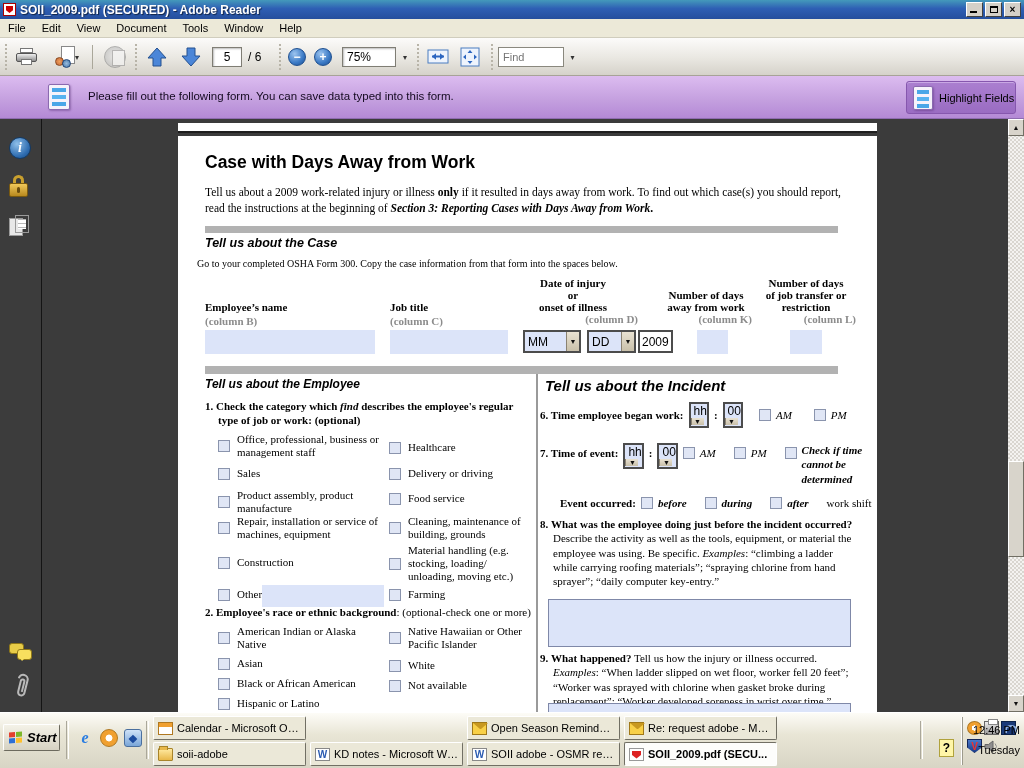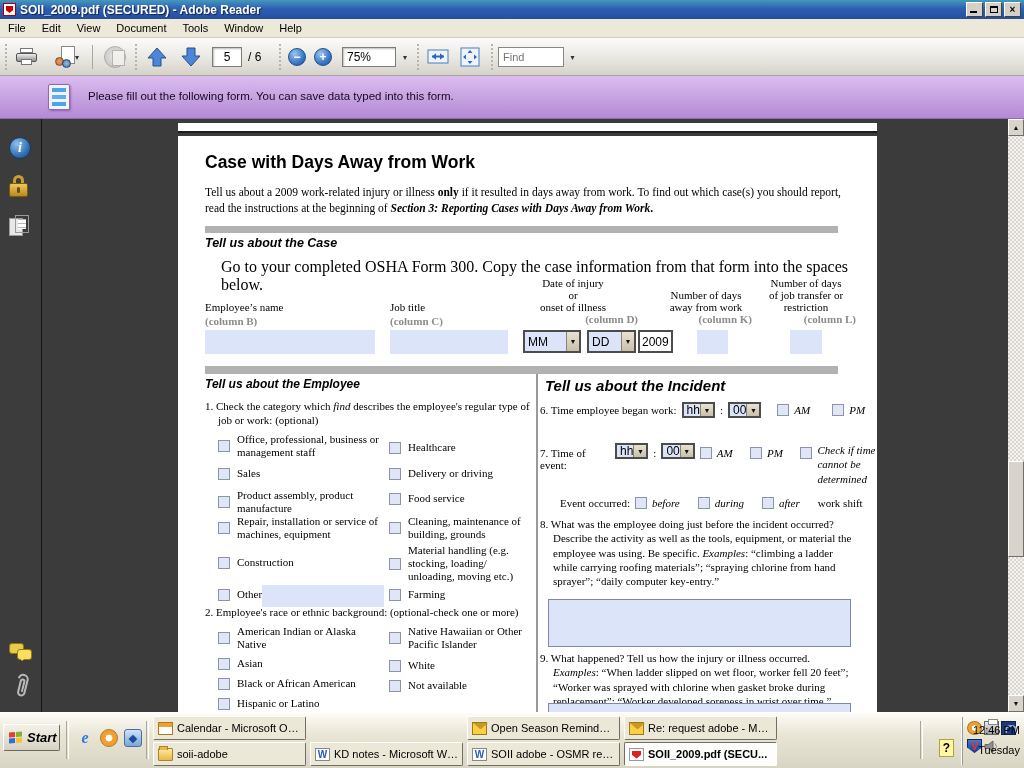--- a/index.html
+++ b/index.html
@@ -82,29 +82,29 @@
 
   
   .prevpage { position:absolute; left:178px; top:4px; width:699px; height:8px; background:#fff; box-shadow:0 2px 0 #1e1e1e; }
   .page { position:absolute; left:178px; top:17px; width:699px; height:576px; background:#fff; overflow:hidden;
     font-family:"Liberation Serif",serif; color:#000; font-size:11px; }
   .page .abs { position:absolute; }
   .doc-title { font-family:"Liberation Sans",sans-serif; font-weight:bold; font-size:17.5px; }
   .sec-h { font-family:"Liberation Sans",sans-serif; font-weight:bold; font-style:italic; }
   .graybar { background:#b2b2b2; height:7px; }
   .colgray { color:#8c8c8c; font-weight:bold;text-align:right; }
-  .bl { font-weight:normal; }
+  .bl { font-weight:bold; }
   .hang { text-indent:-13px; padding-left:13px; }
   .field { background:#dce4f9; }
   .cb { width:12px; height:12px; background:#e0e6f5; border:1px solid #8a94ad; flex:none; display:inline-block; }
   .cbrow { position:absolute; display:flex; gap:7px; align-items:center; line-height:1.2; }
   .combo { display:inline-flex; border:2px solid #4c4c4c; height:23px; background:#dce4f9; font-family:"Liberation Sans",sans-serif; font-size:12px; }
   .combo .val { display:flex; align-items:center; padding-left:3px; }
   .combo .btn { width:13px; background:linear-gradient(#e9e2d2,#c9c0aa); border-left:1px solid #8a8272; display:flex; align-items:center; justify-content:center; font-size:7px; color:#111; }
-  .combo.small { height:16px; }
+  .combo.small { height:26px;flex-direction:column; }
   .yearbox { border:2px solid #4c4c4c; background:#fff; height:23px; display:inline-flex; align-items:center; padding:0 2px; font-family:"Liberation Sans",sans-serif; font-size:12px; }
   .ta { background:#dce4f9; border:1px solid #7f88a8; }
   .flexrow { display:flex; align-items:center; }
   .it { font-style:italic; }
 
   
   .vscroll { position:absolute; right:0; top:0; width:16px; height:593px;
     background-color:#f4f3f1; background-image:linear-gradient(45deg,#d9d6d0 25%,transparent 25%,transparent 75%,#d9d6d0 75%),linear-gradient(45deg,#d9d6d0 25%,transparent 25%,transparent 75%,#d9d6d0 75%); background-size:4px 4px; background-position:0 0,2px 2px; }
   .sbtn { position:absolute; left:0; width:16px; height:17px; background:#d8d4cb; border:1px solid; border-color:#fff #716f64 #716f64 #fff; font-size:7px; text-align:center; line-height:15px; color:#111; }
   .sthumb { position:absolute; left:0; top:342px; width:16px; height:96px; background:#d8d4cb; border:1px solid; border-color:#fff #716f64 #716f64 #fff; }
@@ -232,20 +232,28 @@
       </div>
   </div>
 
   <div class="msgbar">
     <span class="form-icon" style="left:48px;top:8px">
         <i></i>
         <i></i>
         <i></i>
       </span>
     <span class="msgtext">Please fill out the following form. You can save data typed into this form.</span>
+    <div class="highlight-btn">
+      <span class="form-icon" style="position:static;width:20px;height:24px">
+          <i></i>
+          <i></i>
+          <i></i>
+        </span>
+      <span class="label">Highlight Fields</span>
+    </div>
   </div>
 
   <div class="docarea">
 
     <div class="sidebar">
       <span class="sbicon icon-info" style="top:18px">i</span>
       <span class="sbicon icon-lock" style="top:56px"><i class="sh"></i><i class="bo"></i><i class="kh"></i></span>
       <span class="sbicon icon-pages" style="top:96px"><i class="b"></i><i class="f"></i></span>
       <span class="sbicon icon-comments" style="top:524px"><i class="b1"></i><i class="b2"></i></span>
       <span class="sbicon" style="top:552px;left:11px">
@@ -257,21 +265,21 @@
 
     <div class="prevpage"></div>
 
     <div class="page">
       <div class="abs doc-title" style="left:27px;top:16px">Case with Days Away from Work</div>
 
       <div class="abs" style="left:27px;top:49px;width:636px;font-size:11.5px;line-height:1.35"><span>Tell us about a 2009 work-related injury or illness </span><b>only</b><span> if it resulted in days away from work.  To find out which case(s) you should report, read the instructions at the beginning of </span><b class="it">Section 3:  Reporting Cases with Days Away from Work</b><b>.</b></div>
 
       <div class="abs graybar" style="left:27px;top:90px;width:633px"></div>
       <div class="abs sec-h" style="left:27px;top:100px;font-size:12.5px">Tell us about the Case</div>
-      <div class="abs" style="left:43px;top:122px;font-size:16px">Go to your completed OSHA Form 300.  Copy the case information from that form into the spaces below.</div>
+      <div class="abs" style="left:19px;top:122px;font-size:10px">Go to your completed OSHA Form 300.  Copy the case information from that form into the spaces below.</div>
 
       <div class="abs bl" style="left:27px;top:165px">Employee’s name</div>
       <div class="abs colgray" style="left:27px;top:179px">(column B)</div>
       <div class="abs bl" style="left:212px;top:165px">Job title</div>
       <div class="abs colgray" style="left:212px;top:179px">(column C)</div>
       <div class="abs" style="left:330px;top:141px;width:130px;text-align:center;line-height:1.1">
         <div class="bl">Date of injury</div>
           <div class="bl">or</div>
           <div class="bl">onset of illness</div>
           <div class="colgray">(column D)</div>

